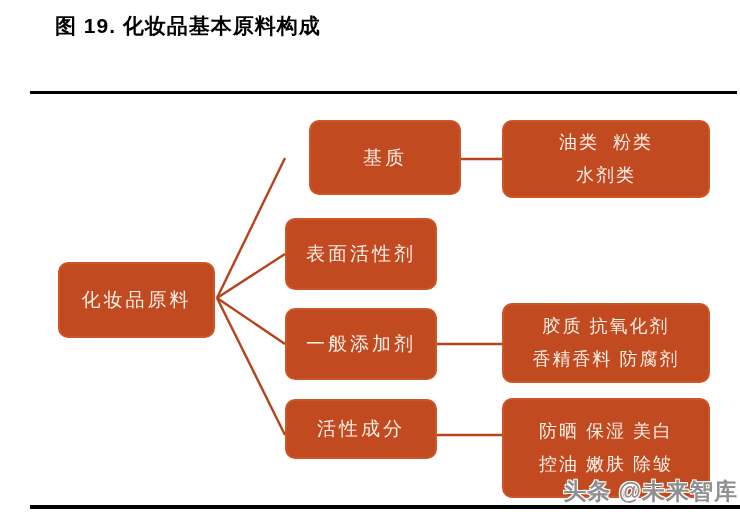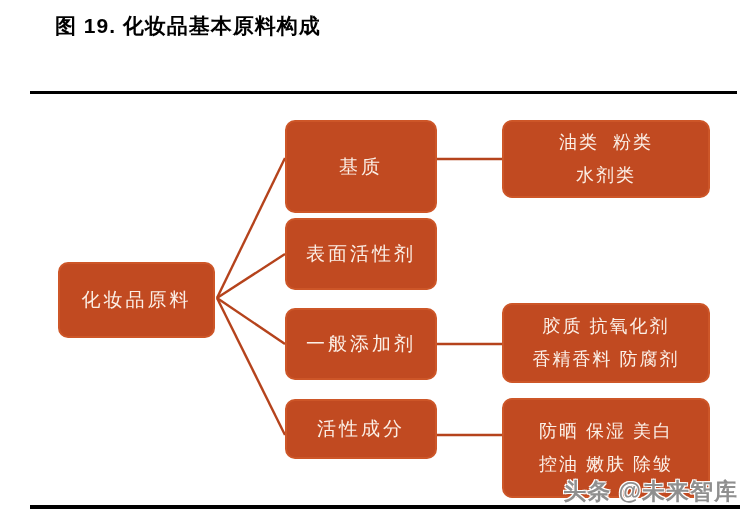--- a/index.html
+++ b/index.html
@@ -70,21 +70,21 @@
     align-items: center;
     justify-content: center;
     text-align: center;
     letter-spacing: 3px;
   }
   .node .line {
     white-space: pre;
   }
   .node.root  { left: 58px;  top: 262px; width: 157px; height: 76px; font-size: 19px; }
   .node.mid   { left: 285px; width: 152px; font-size: 19px; }
-  .node.mid-0 { top: 120px; height: 93px; }
+  .node.mid-0 { top: 120px; height: 75px; margin-left: 24px; }
   .node.mid-1 { top: 218px; height: 72px; }
   .node.mid-2 { top: 308px; height: 72px; }
   .node.mid-3 { top: 399px; height: 60px; }
   .node.leaf  { left: 502px; width: 208px; font-size: 18px; line-height: 33px; letter-spacing: 2px; }
   .node.leaf-0 { top: 120px; height: 78px; }
   .node.leaf-1 { top: 303px; height: 80px; }
   .node.leaf-2 { top: 398px; height: 100px; }
   .watermark {
     position: absolute;
     right: 2px;

